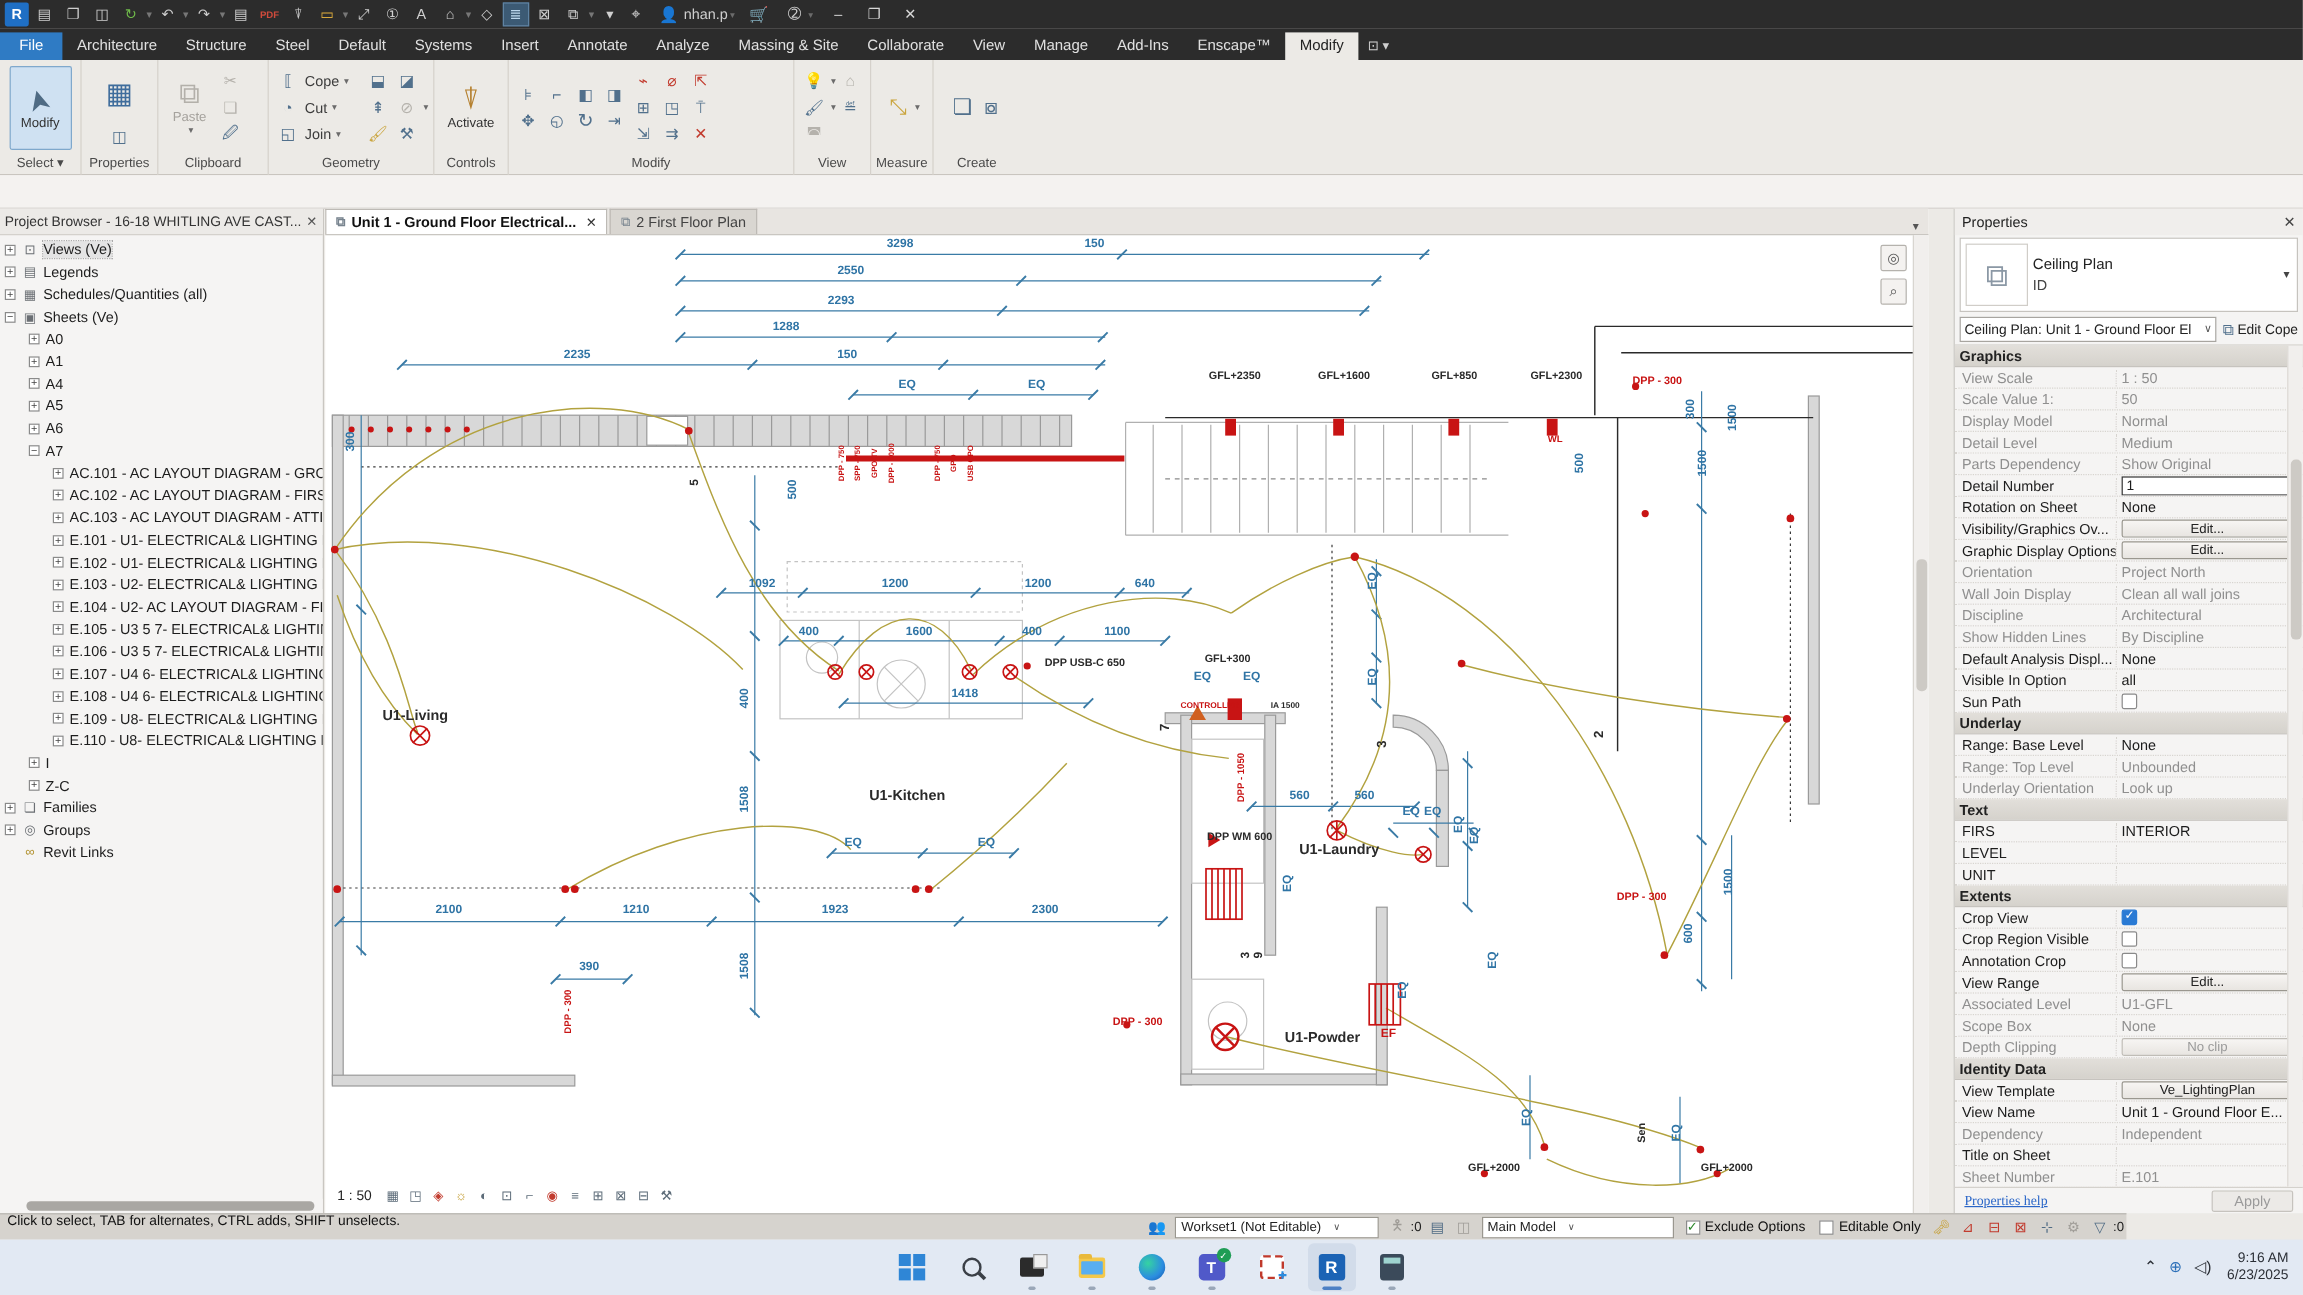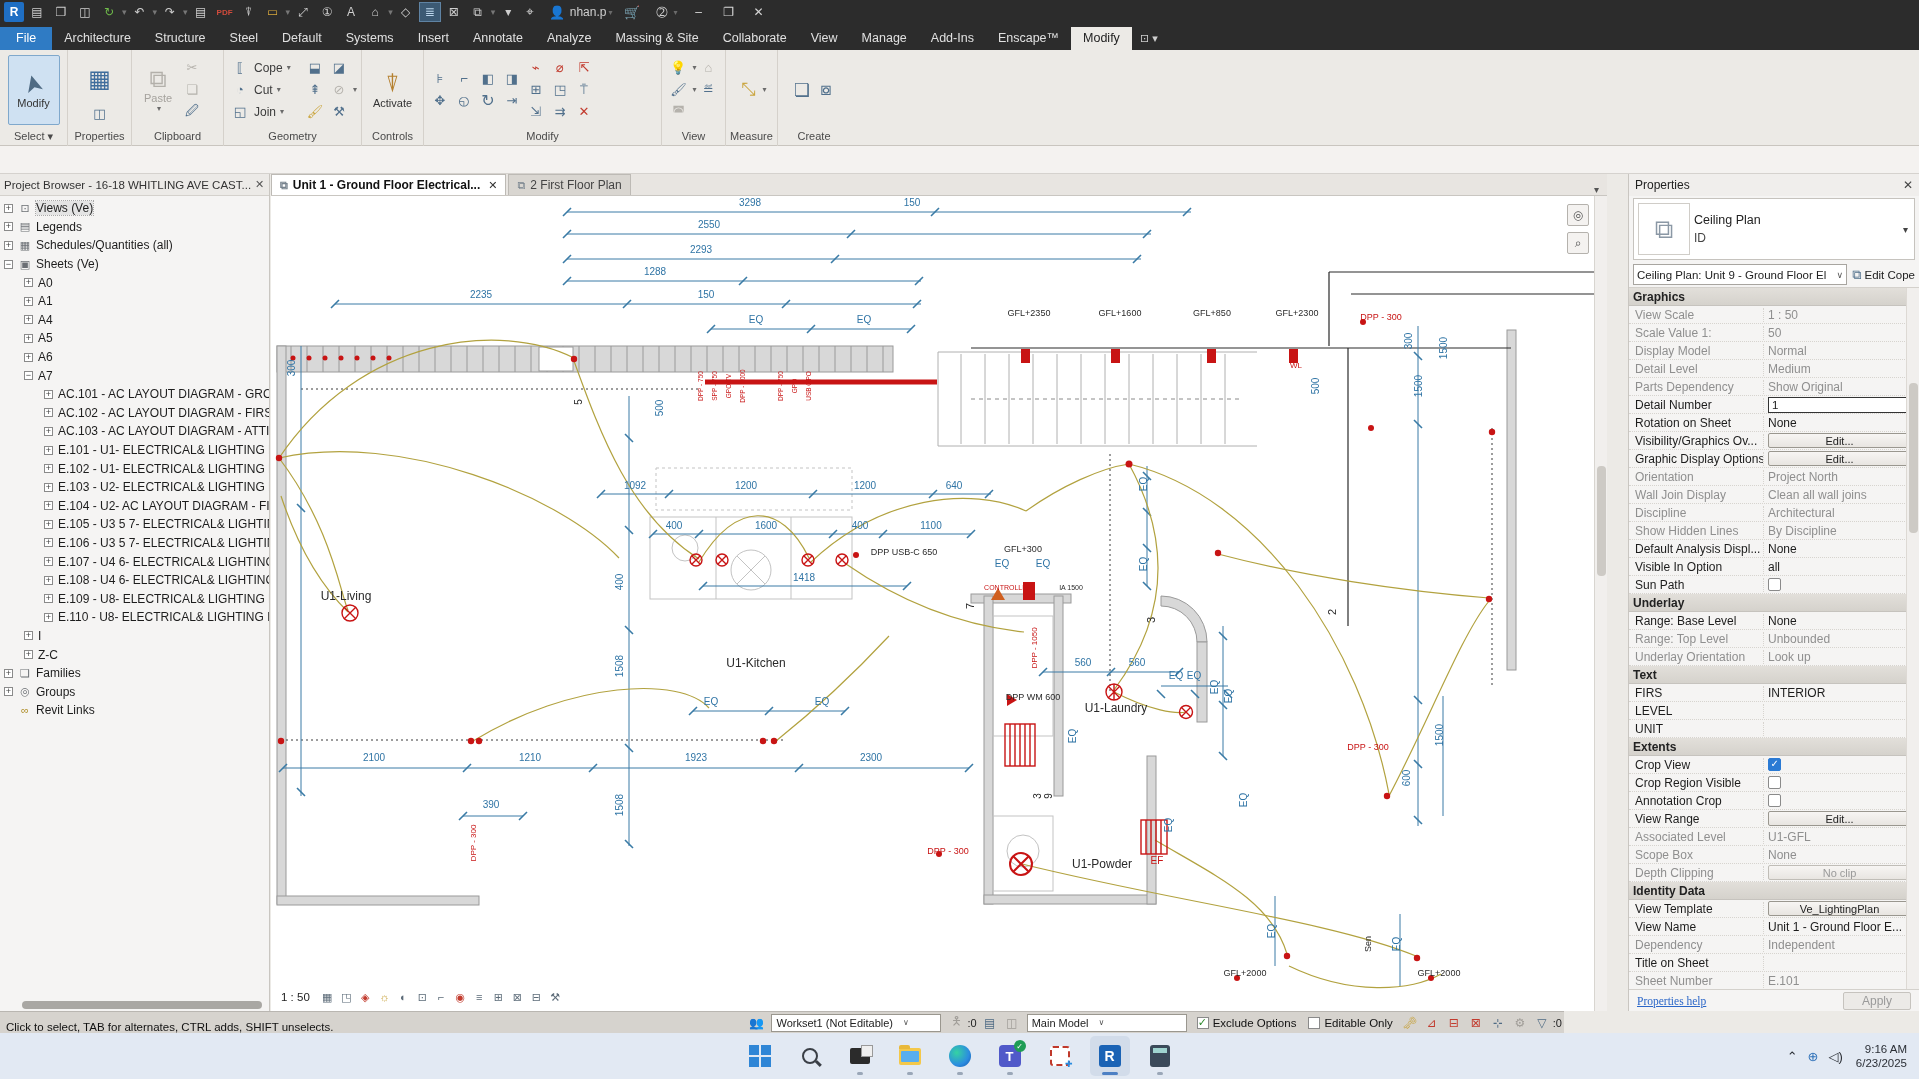--- a/index.html
+++ b/index.html
@@ -71,21 +71,21 @@
 
   
   #canvas{position:absolute;left:271px;top:174px;width:1336px;height:837px;background:#fff;}
   #viewtabs{height:22px;background:#e8e5e1;display:flex;align-items:flex-end;border-bottom:1px solid #c9c6c1;}
   .vtab{display:flex;align-items:center;height:21px;padding:0 8px;font-size:12px;color:#444;background:#d9d6d1;
     border:1px solid #bdbab5;border-bottom:none;margin-right:2px;white-space:nowrap;}
   .vtab .vicon{font-size:11px;color:#77838e;margin-right:5px;}
   .vtab .vclose{margin-left:8px;font-size:11px;color:#333;}
   .vtab.active{background:#fff;color:#111;font-weight:bold;}
   #tablist-btn{margin-left:auto;font-size:10px;color:#555;padding:0 8px;}
-  #planwrap{position:absolute;left:0;top:22px;right:0;bottom:0;overflow:hidden;}
+  #planwrap{position:absolute;left:0;top:22px;right:0;bottom:0;overflow:hidden;font-weight:bold;}
   svg text{font-family:"Liberation Sans","DejaVu Sans",sans-serif;}
   .tb{fill:#2f74a5;} .tk{fill:#2a2a2a;} .tr{fill:#c81414;}
   .dim{stroke:#3a7ba6;stroke-width:1;fill:none;}
   .tick{stroke:#3a7ba6;stroke-width:1.6;fill:none;}
   .wall{fill:#d8d8d8;stroke:#9a9a9a;stroke-width:1;}
   .wallln{stroke:#9a9a9a;stroke-width:1;fill:none;}
   .blk{stroke:#2a2a2a;stroke-width:1.2;fill:none;}
   .dash{stroke:#3a3a3a;stroke-width:1;fill:none;stroke-dasharray:2,3;}
   .wire{stroke:#b2a23f;stroke-width:1.2;fill:none;}
   .red{stroke:#c81414;fill:none;}
@@ -134,22 +134,22 @@
   .pchk{width:13px;height:13px;border:1px solid #8a8a8a;background:#fff;border-radius:2px;position:relative;}
   .pchk.on{background:#2a7ad4;border-color:#2a7ad4;}
   .pchk.on:after{content:"✓";color:#fff;font-size:10px;position:absolute;left:1.5px;top:-1px;}
   #props-footer{height:22px;display:flex;align-items:center;padding:0 8px;border-top:1px solid #d4d1cc;}
   #props-help{color:#2a66c8;text-decoration:underline;font-size:11.5px;font-family:Liberation Serif, serif;}
   #apply-btn{margin-left:auto;color:#9a9a9a;font-size:12px;border:1px solid #c6c3be;padding:1px 18px;border-radius:2px;background:#eceae7;}
   #props-vscroll{position:absolute;right:0;top:0;bottom:0;width:13px;background:#f1efed;border-left:1px solid #ddd9d4;}
   #props-vscroll .thumb{position:absolute;left:2px;top:95px;width:9px;height:150px;background:#cdcac5;border-radius:4px;}
 
   
-  #statusbar{position:absolute;left:0;top:1011px;width:1564px;height:22px;background:#d6d3ce;border-top:1px solid #b9b6b1;
-    display:flex;align-items:flex-end;font-size:11.5px;color:#111;}
+  #statusbar{position:absolute;left:0;top:1011px;width:1772px;height:22px;background:#d6d3ce;border-top:1px solid #b9b6b1;
+    display:flex;align-items:flex-start;font-size:11.5px;color:#111;}
   #status-hint{padding-left:6px;white-space:nowrap;}
   #status-right{margin-left:auto;display:flex;align-items:center;}
   .sb-combo{height:18px;background:#fff;border:1px solid #9a978f;display:flex;align-items:center;font-size:11px;color:#222;
     padding:0 4px;margin:0 4px;white-space:nowrap;}
   .sb-combo .caret{margin-left:10px;font-size:8px;color:#555;}
   .sbicon{width:18px;text-align:center;font-size:12px;color:#4f6b84;margin:0 2px;}
   .sbicon.red{color:#c23b2e;} .sbicon.gold{color:#c7a23c;} .sbicon.dim{color:#a09d98;}
   .sb-chk{display:flex;align-items:center;margin:0 6px;white-space:nowrap;}
   .sb-chk .box{width:12px;height:12px;border:1px solid #8a8a8a;background:#fff;margin-right:4px;position:relative;}
   .sb-chk .box.on{background:#fff;}
@@ -857,21 +857,21 @@
   <div id="type-selector">
     <div class="timg">⧉</div>
     <div class="tinfo">
       <div class="tname">Ceiling Plan</div>
       <div class="tid">ID</div>
     </div>
     <div class="tarrow">▾</div>
   </div>
   <div id="combo-row">
     <div id="type-combo">
-      <span>Ceiling Plan: Unit 9 - Ground Floor El</span>
+      <span>Ceiling Plan: Unit 1 - Ground Floor El</span>
       <span class="caret">∨</span>
     </div>
     <div id="edit-type">
       <span class="eticon">⧉</span>
       <span>Edit Cope</span>
     </div>
   </div>
   <div id="prop-grid">
     <div id="prop-rows">
         <div class="phead">

